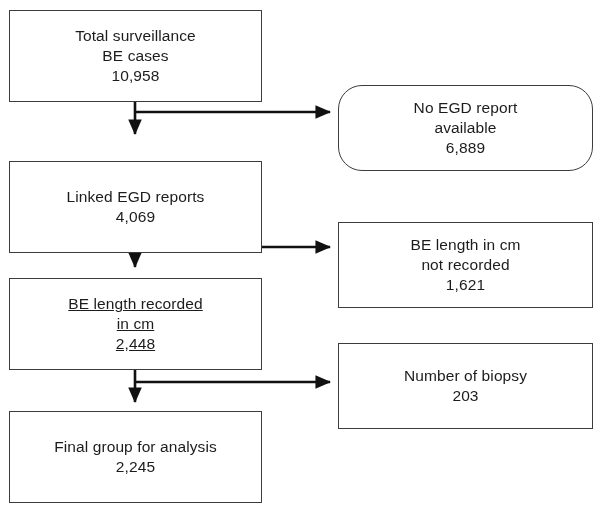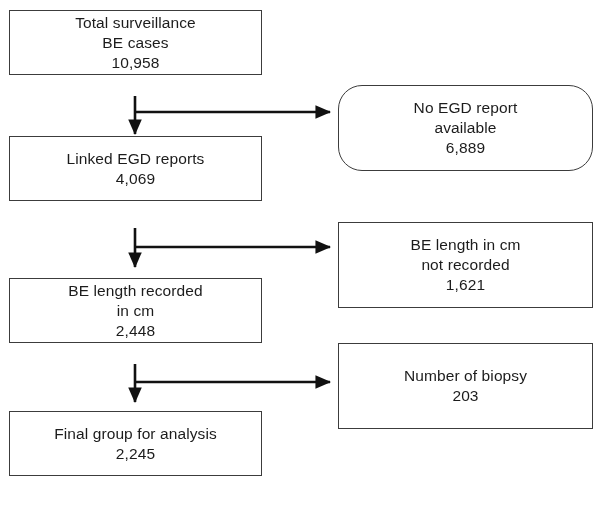--- a/index.html
+++ b/index.html
@@ -30,25 +30,25 @@
     display: flex;
     flex-direction: column;
     align-items: center;
     justify-content: center;
     text-align: center;
     color: #1c1c1c;
     font-size: 15.5px;
     line-height: 20px;
     letter-spacing: 0.1px;
   }
-  .box.left-col  { left: 9px;   width: 253px; height: 65px; }
+  .box.left-col  { left: 9px;   width: 253px; height: 92px; }
   .box.right-col { left: 338px; width: 255px; height: 86px; }
   .b-total  { top: 10px;  }
-  .b-linked { top: 136px; height: 85px; }
-  .b-length { top: 278px; }
+  .b-linked { top: 161px; height: 85px; }
+  .b-length { top: 278px; text-decoration: underline; }
   .b-final  { top: 411px; text-align: right; }
   .rb-noegd  { top: 85px; border-radius: 24px;  }
   .rb-nolen  { top: 222px; }
   .rb-biopsy { top: 343px; }
 </style>
 </head>
 <body>
 
 <div class="canvas">
 

